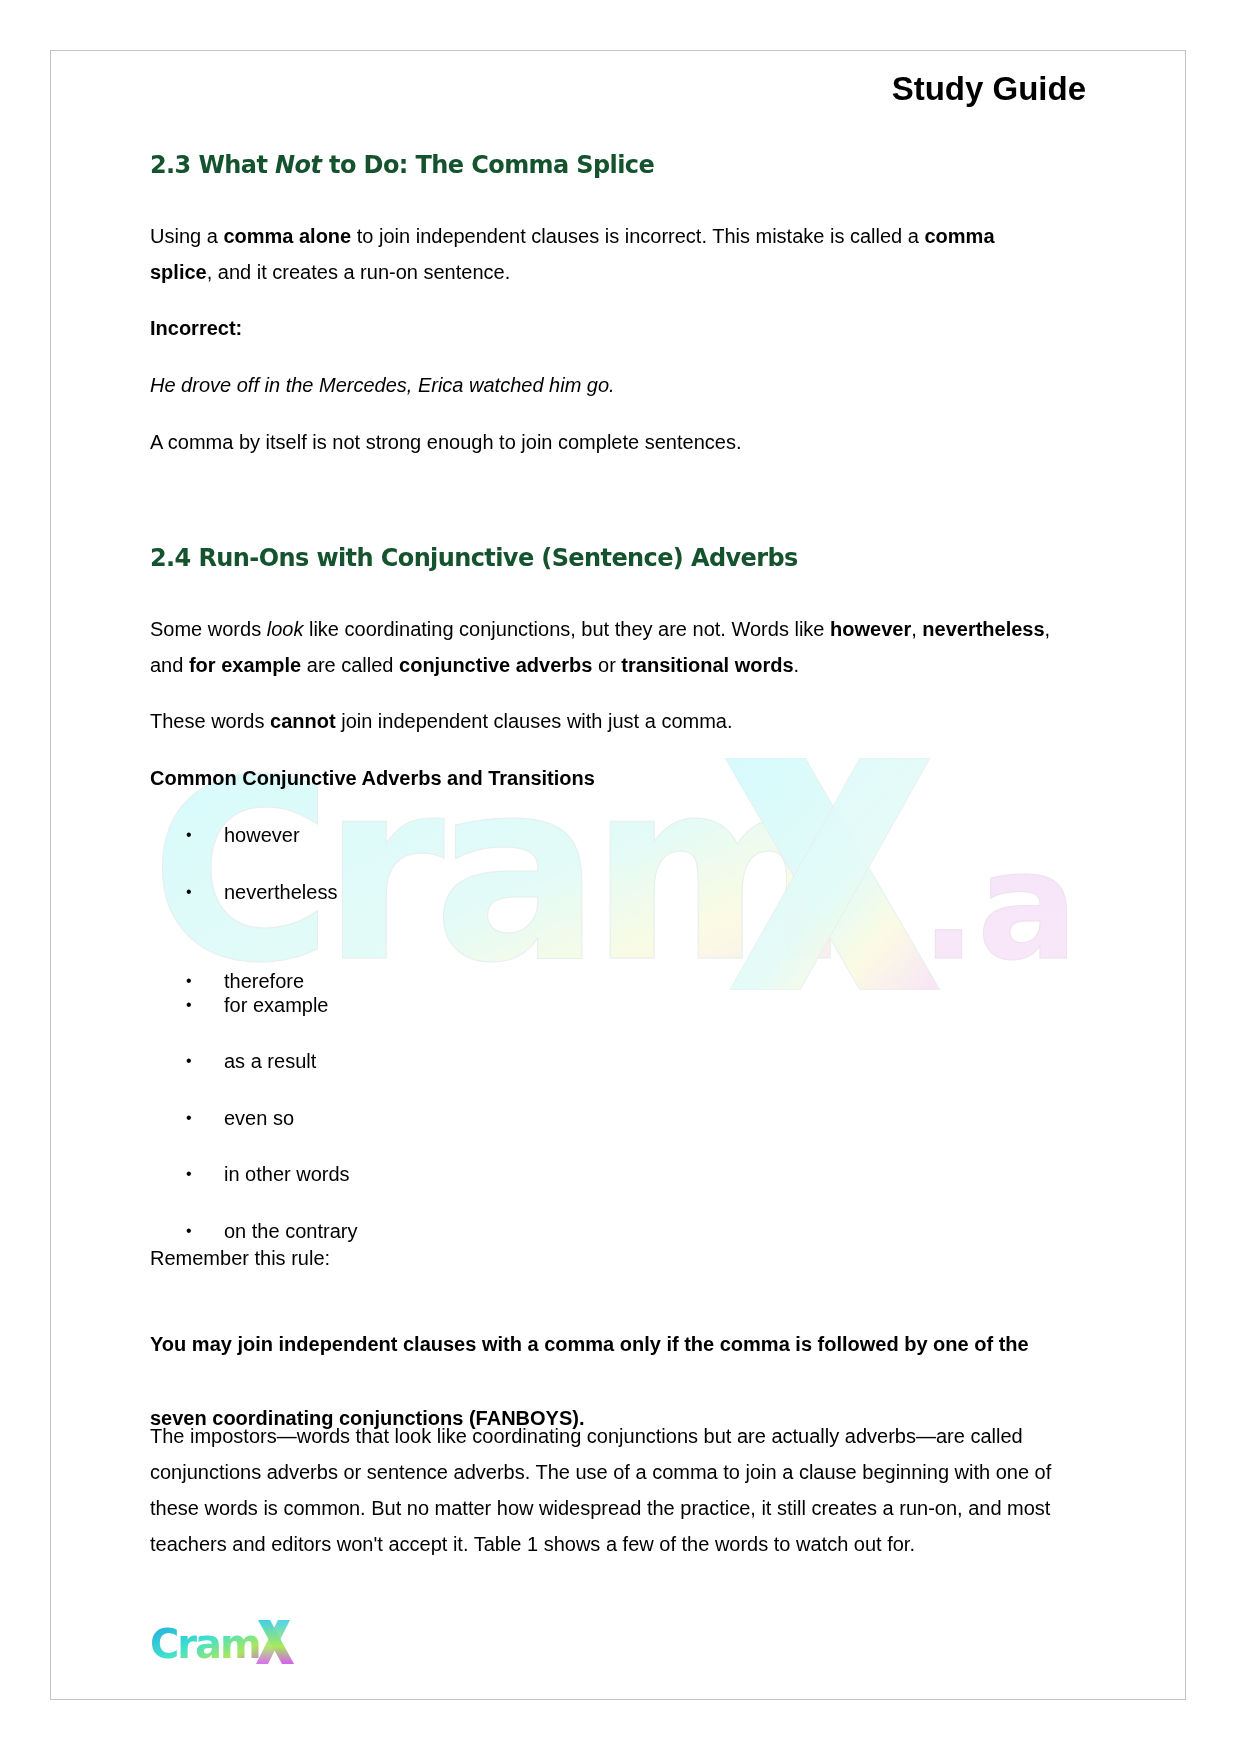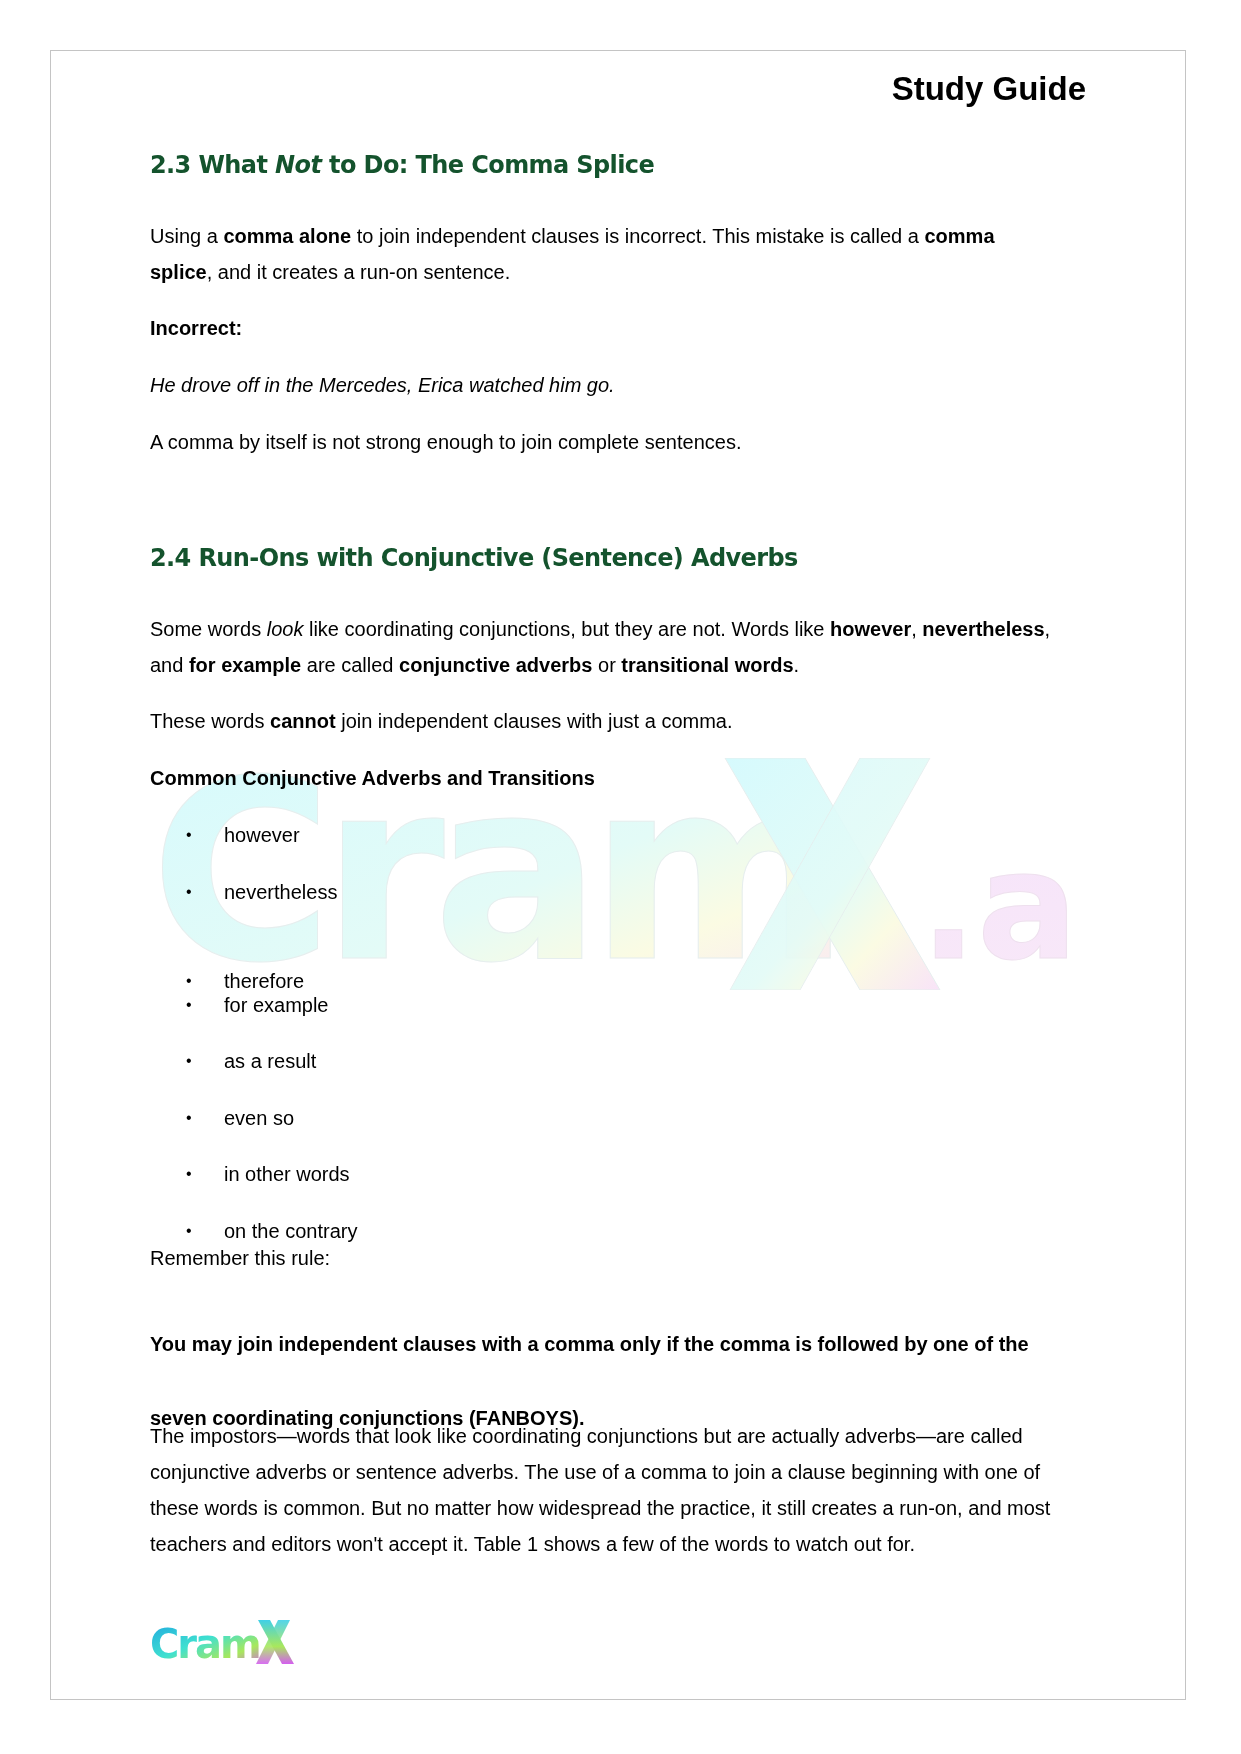--- a/index.html
+++ b/index.html
@@ -74,21 +74,21 @@
   <div class="bullet-row" style="top:1108px;"><span class="dot">•</span><span>even so</span></div>
   <div class="bullet-row" style="top:1164px;"><span class="dot">•</span><span>in other words</span></div>
   <div class="bullet-row" style="top:1221px;"><span class="dot">•</span><span>on the contrary</span></div>
 </div>
 
 <div class="line" style="top:1248px;">Remember this rule:</div>
 <div class="line b" style="top:1334px;">You may join independent clauses with a comma only if the comma is followed by one of the</div>
 <div class="line b" style="top:1370px;margin-top:38px;">seven coordinating conjunctions (FANBOYS).</div>
 
 <div class="line" style="top:1426px;">The impostors—words that look like coordinating conjunctions but are actually adverbs—are called</div>
-<div class="line" style="top:1462px;">conjunctive adverbs or sentence adverbs. The use of a comma to join a clause beginning with one of</div>
+<div class="line" style="top:1462px;">conjunctions adverbs or sentence adverbs. The use of a comma to join a clause beginning with one of</div>
 <div class="line" style="top:1498px;">these words is common. But no matter how widespread the practice, it still creates a run-on, and most</div>
 <div class="line" style="top:1534px;">teachers and editors won't accept it. Table 1 shows a few of the words to watch out for.</div>
 
 <svg class="logo" viewBox="0 0 145 48">
   <defs>
     <linearGradient id="lg" x1="0" y1="0" x2="1" y2="1">
       <stop offset="0" stop-color="#1fa7e0"></stop>
       <stop offset="0.45" stop-color="#3fe0d0"></stop>
       <stop offset="0.75" stop-color="#a8e85c"></stop>
       <stop offset="1" stop-color="#d45ef0"></stop>

